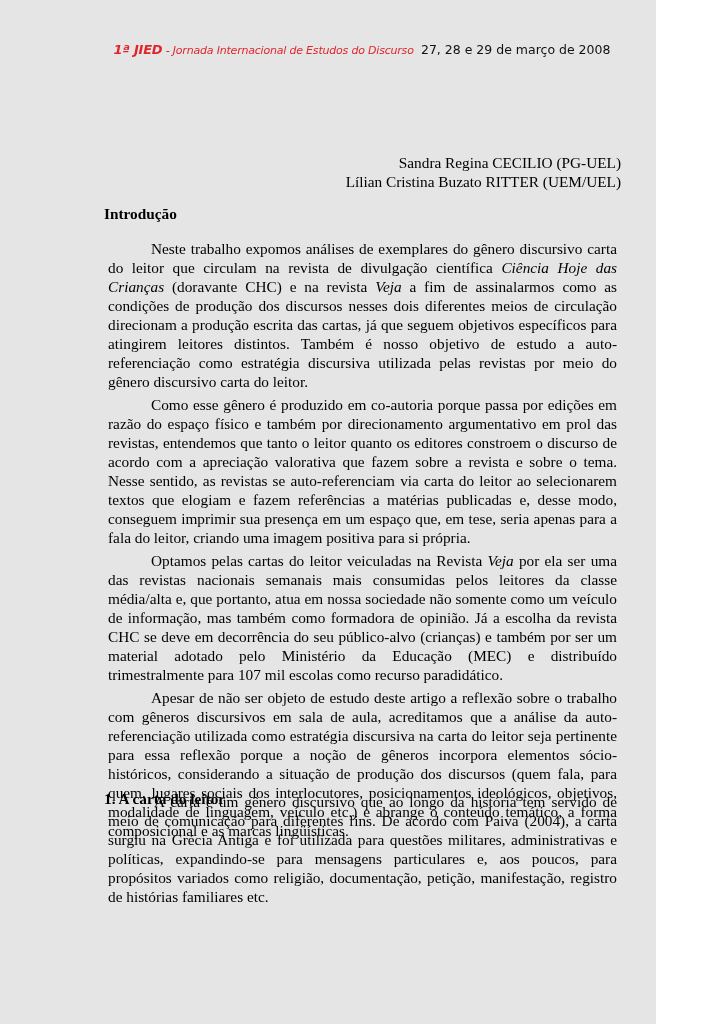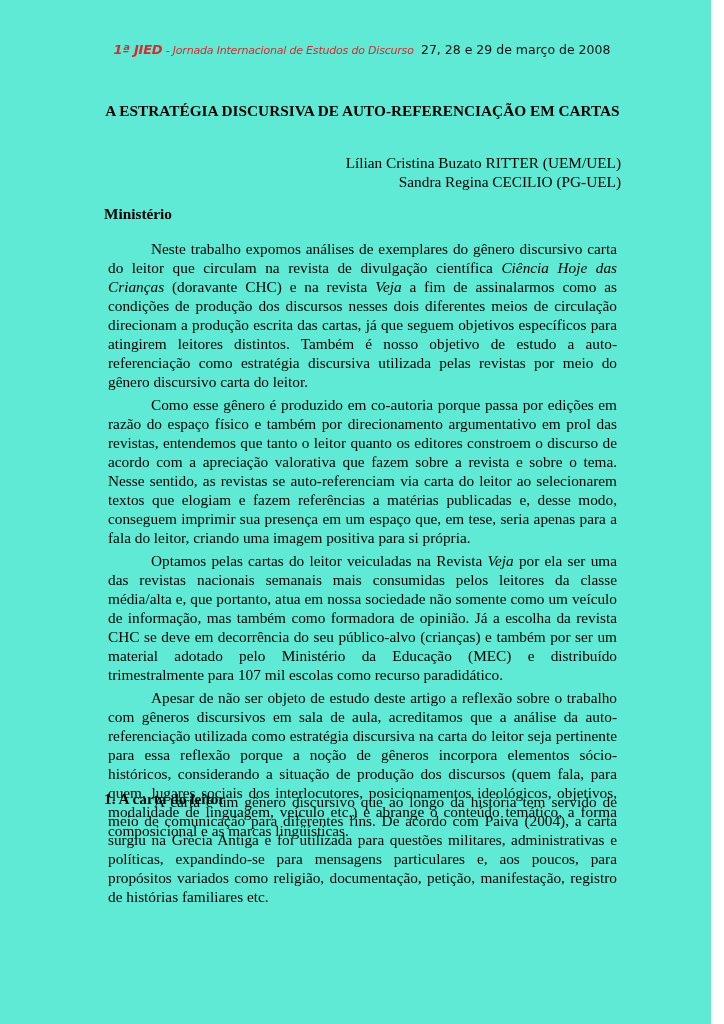--- a/index.html
+++ b/index.html
@@ -1,17 +1,17 @@
 <!DOCTYPE html>
 <html><head>
 <meta charset="utf-8">
 <style>
   html, body { margin: 0; padding: 0; background: #ffffff; }
   body { width: 724px; height: 1024px; position: relative; overflow: hidden; }
-  .page { position: absolute; left: 0; top: 0; width: 711px; height: 1024px; background: #5eead4; }
+  .page { position: absolute; left: 0; top: 0; width: 656px; height: 1024px; background: #e5e5e5; }
   .running-header {
     position: absolute; top: 42px; left: 0; width: 724px; text-align: center;
     font-size: 13px; line-height: 16px; white-space: nowrap;
   }
   .rh-conf { color: #e0262b; font-family: "DejaVu Sans", sans-serif; font-style: italic; font-size: 11px; letter-spacing: -0.2px; }
   .rh-conf b { font-weight: bold; font-size: 13px; }
   .rh-date { color: #111; font-family: "DejaVu Sans", sans-serif; font-size: 12.5px; margin-left: 4px; }
   .text {
     position: absolute; left: 104px; width: 517px;
     font-family: "Liberation Serif", serif; font-size: 15.3px; color: #000;
@@ -37,29 +37,28 @@
 <body>
 
 <div class="page">
 
   <div class="running-header">
     <span class="rh-conf"><b>1ª JIED</b><span> - Jornada Internacional de Estudos do Discurso</span></span>
     <span class="rh-date">27, 28 e 29 de março de 2008</span>
   </div>
 
   <div class="title">
-    <div>A ESTRATÉGIA DISCURSIVA DE AUTO-REFERENCIAÇÃO EM CARTAS</div>
   </div>
 
   <div class="authors">
+    <div>Sandra Regina CECILIO (PG-UEL)</div>
     <div>Lílian Cristina Buzato RITTER (UEM/UEL)</div>
-    <div>Sandra Regina CECILIO (PG-UEL)</div>
   </div>
 
-  <div class="section-heading" style="top:204px;">Ministério</div>
+  <div class="section-heading" style="top:204px;">Introdução</div>
 
   <div class="text body-block" style="top:235px;">
     <p><span>Neste trabalho expomos análises de exemplares do gênero discursivo carta do leitor que circulam na revista de divulgação científica </span><i>Ciência Hoje das Crianças</i><span> (doravante CHC) e na revista </span><i>Veja</i><span> a fim de assinalarmos como as condições de produção dos discursos nesses dois diferentes meios de circulação direcionam a produção escrita das cartas, já que seguem objetivos específicos para atingirem leitores distintos. Também é nosso objetivo de estudo a auto-referenciação como estratégia discursiva utilizada pelas revistas por meio do gênero discursivo carta do leitor.</span></p>
     <p>Como esse gênero é produzido em co-autoria porque passa por edições em razão do espaço físico e também por direcionamento argumentativo em prol das revistas, entendemos que tanto o leitor quanto os editores constroem o discurso de acordo com a apreciação valorativa que fazem sobre a revista e sobre o tema. Nesse sentido, as revistas se auto-referenciam via carta do leitor ao selecionarem textos que elogiam e fazem referências a matérias publicadas e, desse modo, conseguem imprimir sua presença em um espaço que, em tese, seria apenas para a fala do leitor, criando uma imagem positiva para si própria.</p>
     <p><span>Optamos pelas cartas do leitor veiculadas na Revista </span><i>Veja</i><span> por ela ser uma das revistas nacionais semanais mais consumidas pelos leitores da classe média/alta e, que portanto, atua em nossa sociedade não somente como um veículo de informação, mas também como formadora de opinião. Já a escolha da revista CHC se deve em decorrência do seu público-alvo (crianças) e também por ser um material adotado pelo Ministério da Educação (MEC) e distribuído trimestralmente para 107 mil escolas como recurso paradidático.</span></p>
     <p>Apesar de não ser objeto de estudo deste artigo a reflexão sobre o trabalho com gêneros discursivos em sala de aula, acreditamos que a análise da auto-referenciação utilizada como estratégia discursiva na carta do leitor seja pertinente para essa reflexão porque a noção de gêneros incorpora elementos sócio-históricos, considerando a situação de produção dos discursos (quem fala, para quem, lugares sociais dos interlocutores, posicionamentos ideológicos, objetivos, modalidade de linguagem, veículo etc.) e abrange o conteúdo temático, a forma composicional e as marcas lingüísticas.</p>
   </div>
 
   <div class="section-heading" style="top:757px;margin-top:32px;">1. A carta do leitor</div>
 

